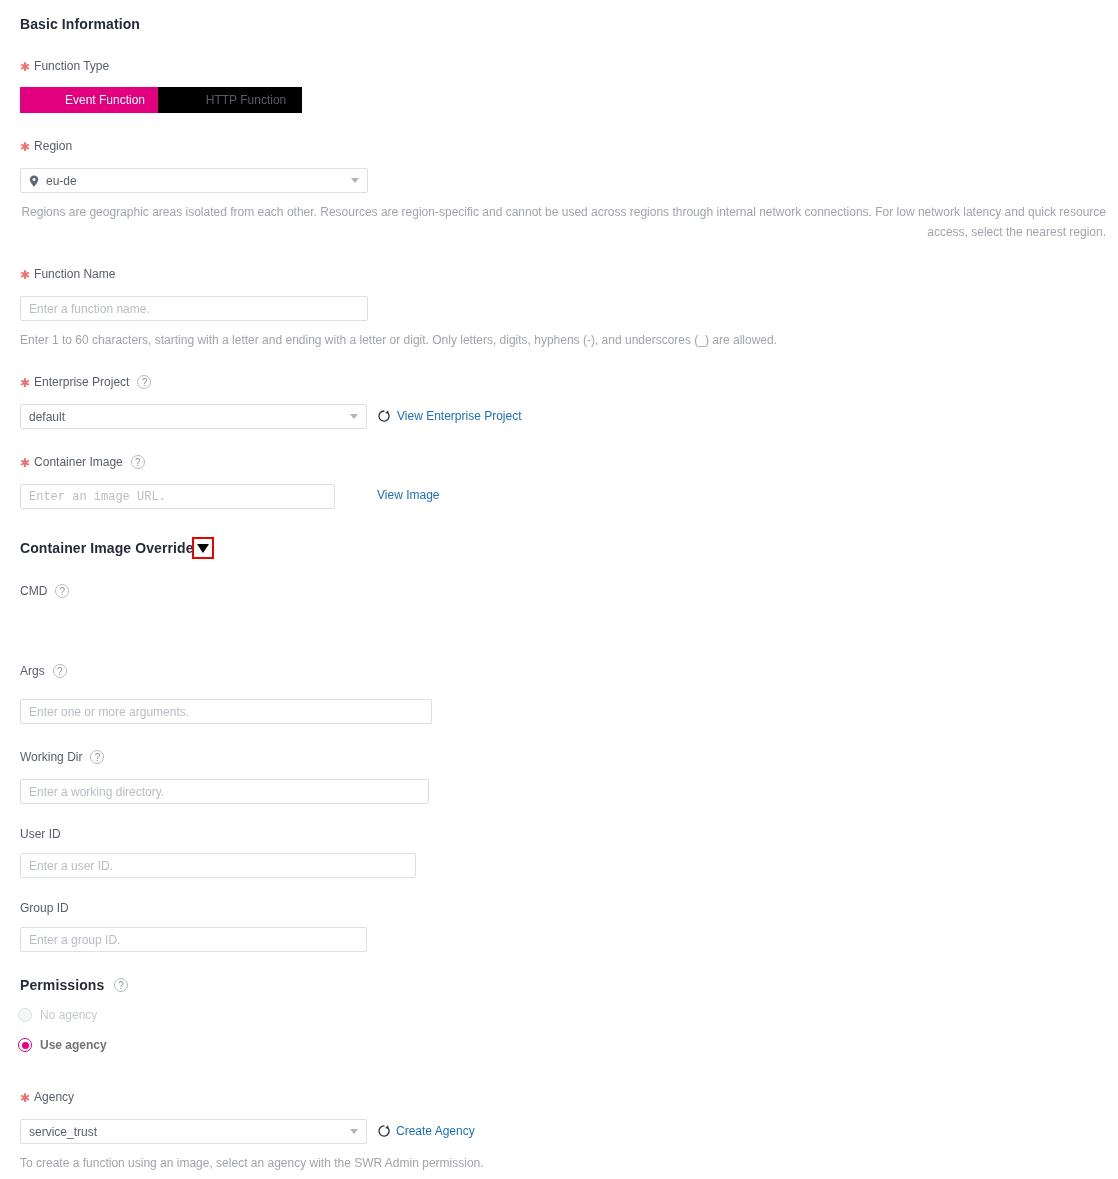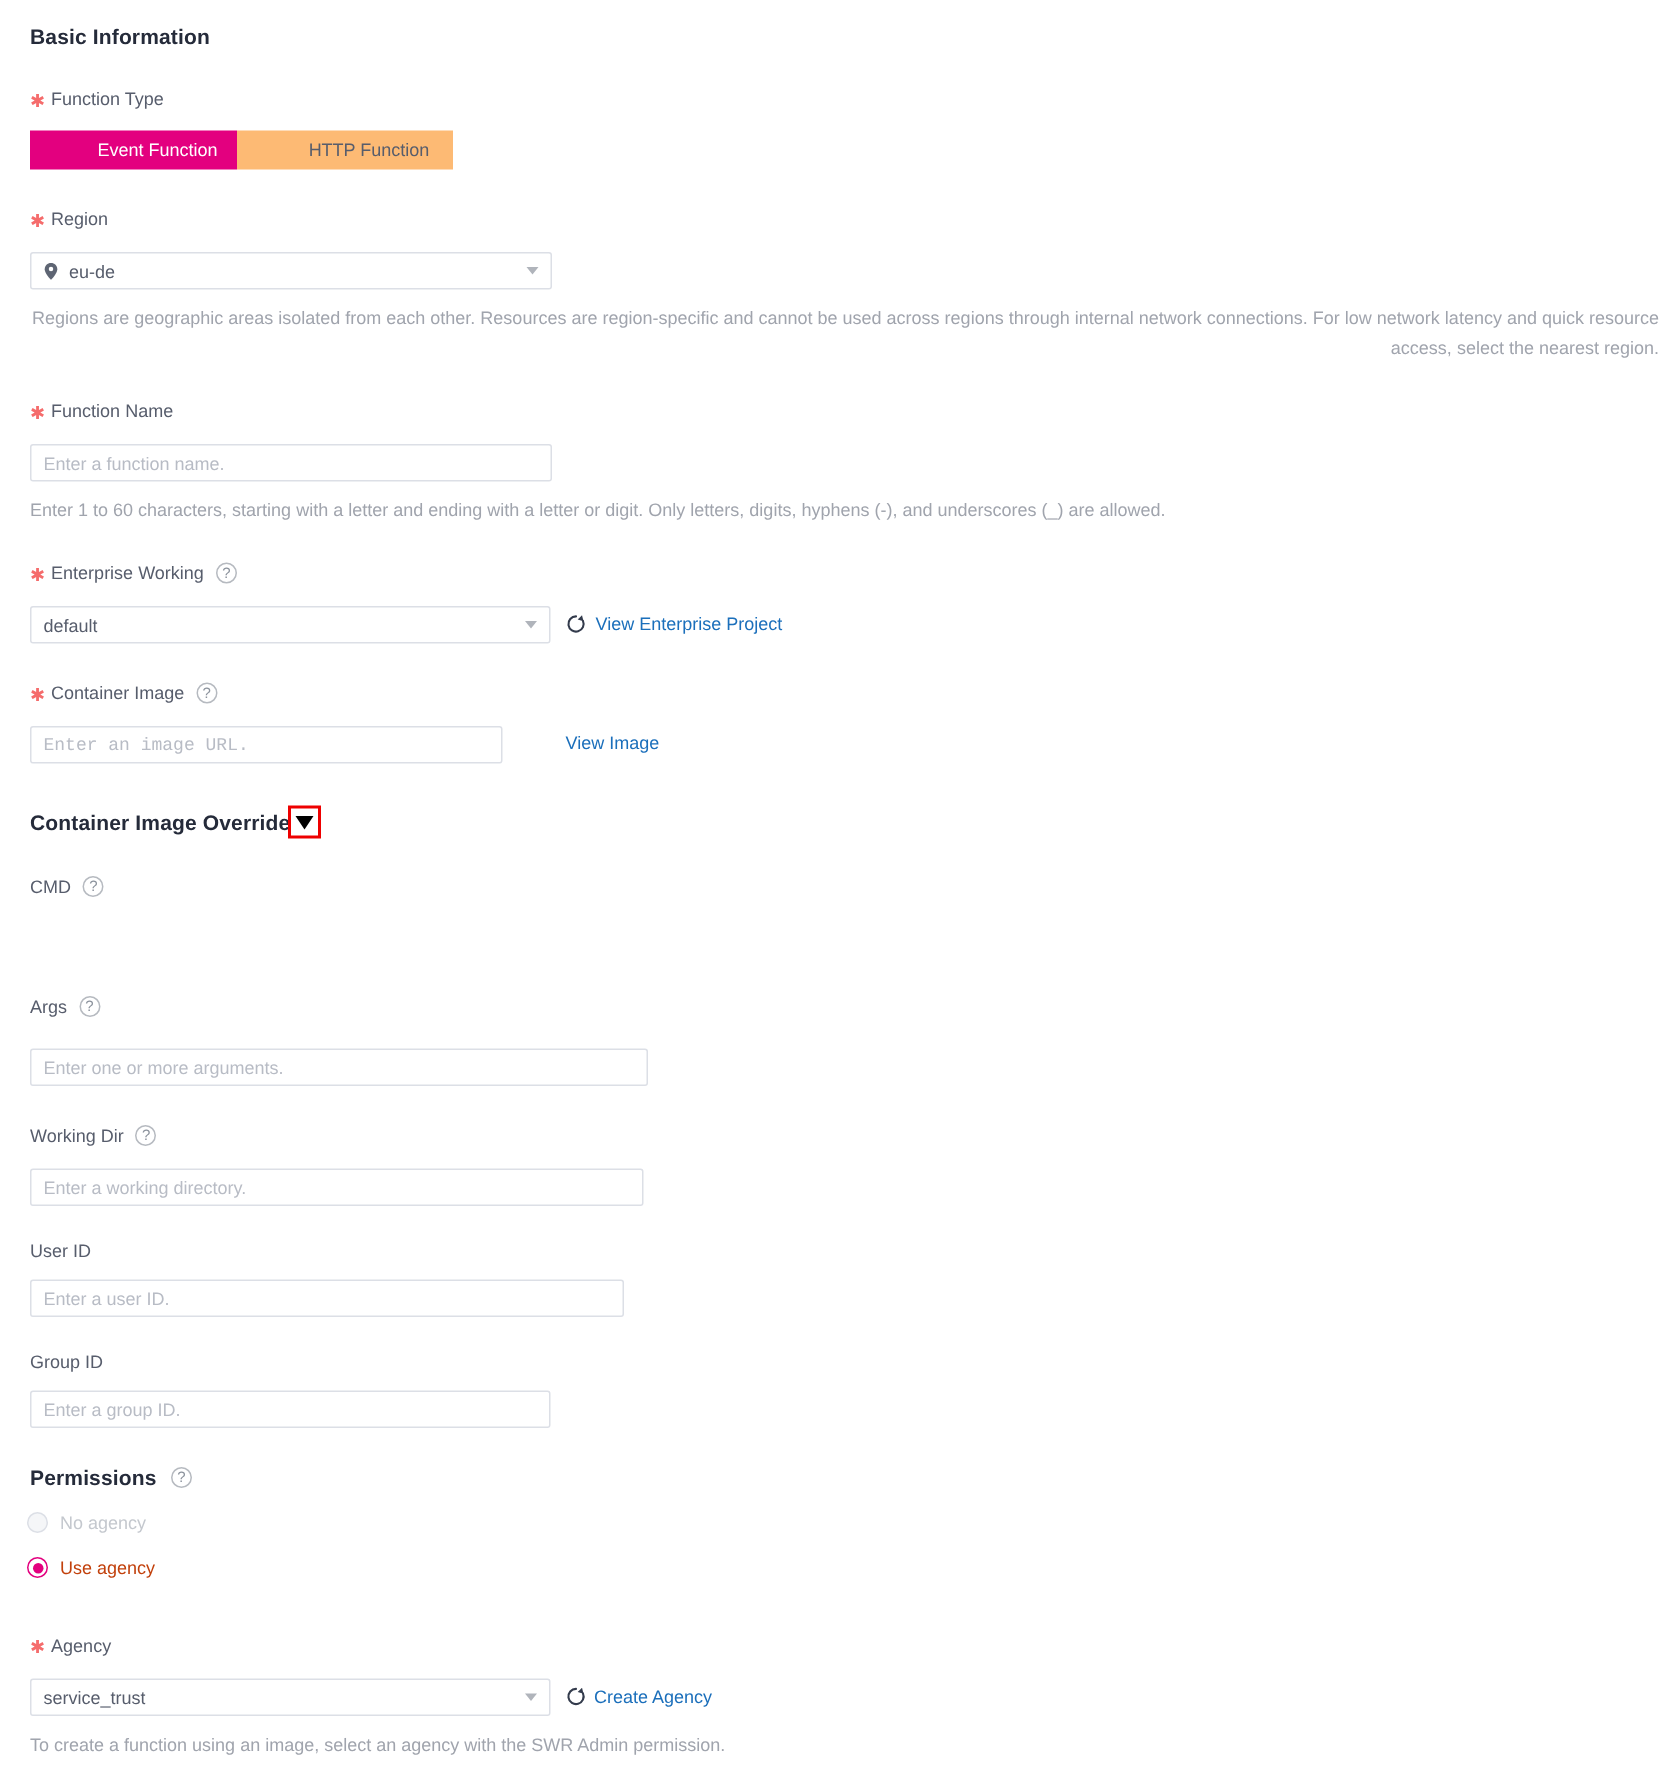--- a/index.html
+++ b/index.html
@@ -83,21 +83,21 @@
     cursor: pointer;
     box-sizing: border-box;
     user-select: none;
     padding-left: 32px;
   }
   .toggle-btn.active {
     background: #e3007f;
     color: #ffffff;
   }
   .toggle-btn.inactive {
-    background: #fdba74;
+    background: #000000;
     color: #575d6c;
   }
 
   
   .input-box {
     position: absolute;
     box-sizing: border-box;
     height: 25px;
     border: 1px solid #dcdfe6;
     background: #ffffff;
@@ -216,21 +216,21 @@
     background: #ffffff;
   }
   .radio-dot.checked::after {
     content: "";
     width: 7px;
     height: 7px;
     border-radius: 50%;
     background: #e3007f;
   }
   .radio-label-disabled { color: #c4c8ce; }
-  .radio-label { color: #c2410c; }
+  .radio-label { color: #737373; font-weight: bold; }
 </style>
 </head>
 <body>
 
 <div class="page">
 
   <div class="section-title" style="left:20px; top:16px;">Basic Information</div>
 
   <div class="field-label" style="left:20px; top:58px;">
     <span class="req-star">✱</span>
@@ -268,21 +268,21 @@
   </div>
 
   <div class="input-box" style="left:20px; top:296px; width:348px;">
     <span class="ph">Enter a function name.</span>
   </div>
 
   <div class="hint" style="left:20px; top:330px; width:1086px;">Enter 1 to 60 characters, starting with a letter and ending with a letter or digit. Only letters, digits, hyphens (-), and underscores (_) are allowed.</div>
 
   <div class="field-label" style="left:20px; top:374px;">
     <span class="req-star">✱</span>
-    <span>Enterprise Working</span>
+    <span>Enterprise Project</span>
     <span class="help-icon">?</span>
   </div>
 
   <div class="input-box select-box" style="left:20px; top:404px; width:347px;">
     <span class="select-left">
       <span class="val">default</span>
     </span>
     <span class="caret"></span>
   </div>
 

